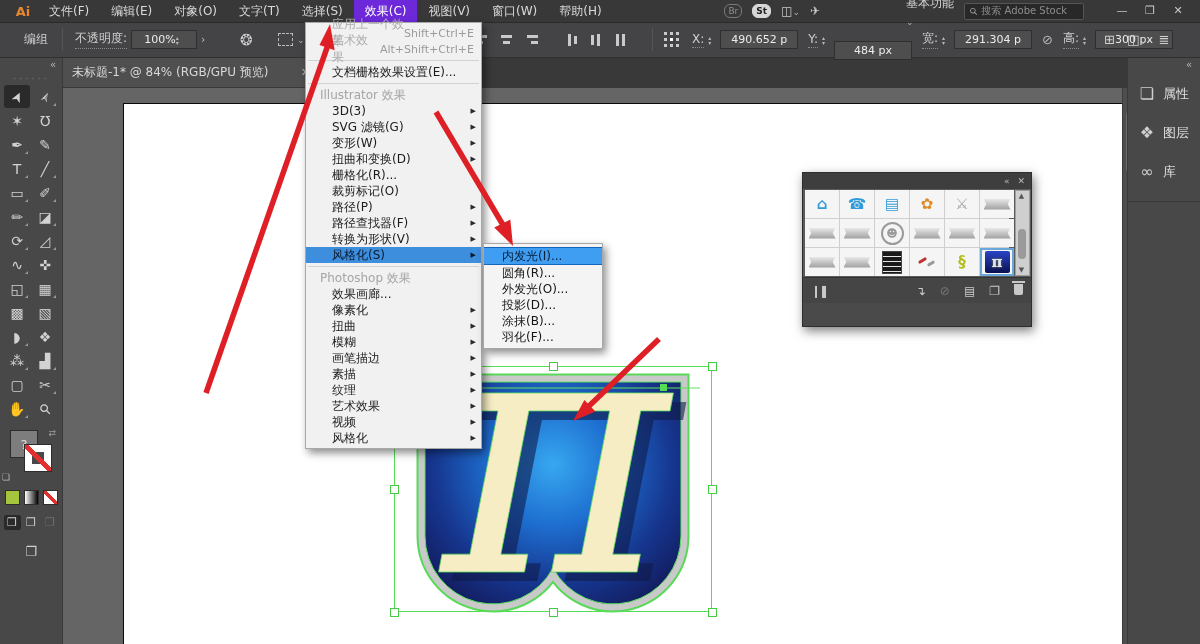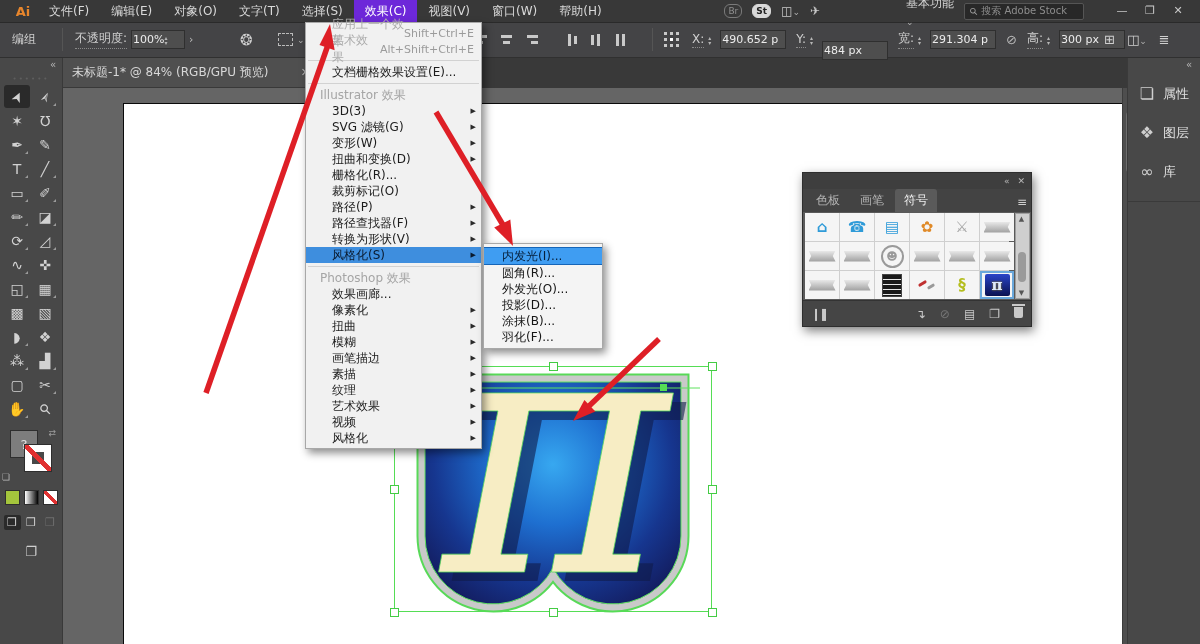--- a/index.html
+++ b/index.html
@@ -24,21 +24,21 @@
              color:#8d8d8d;font-size:10px;display:flex;align-items:center;gap:4px;padding:0 5px;}
   .mag{display:inline-block;transform:rotate(-45deg);font-size:10px;color:#9a9a9a;}
   .win-btns{display:flex;margin-left:14px;}
   .win-btn{width:28px;text-align:center;color:#c9c9c9;font-size:11px;line-height:22px;}
   
   #controlbar{position:absolute;left:0;top:22px;width:1200px;height:35px;background:#444446;
               border-bottom:1px solid #303030;z-index:10;color:#cfcfcf;font-size:12px;}
   .cb{position:absolute;top:0;height:35px;display:flex;align-items:center;gap:4px;}
   .cb-label{color:#cfcfcf;border-bottom:1px dotted #8a8a8a;padding-bottom:1px;}
   .fld{background:#4e4e4e;border:1px solid #2f2f2f;height:17px;min-width:50px;color:#ececec;
-       display:flex;align-items:center;padding:0 1px;font-size:11px;}
+       display:flex;align-items:center;padding:0 7px;font-size:11px;justify-content:center;}
   .spin{display:inline-flex;flex-direction:column;font-size:6px;line-height:5px;color:#b5b5b5;width:8px;}
   .vsep{position:absolute;top:6px;height:23px;width:1px;background:#555;}
   .ico-al{width:18px;height:14px;display:inline-block;position:relative;}
   .ico-al::before,.ico-al::after{content:"";position:absolute;background:#c9c9c9;}
   .al-l::before{left:2px;top:2px;width:11px;height:3px}.al-l::after{left:2px;top:8px;width:7px;height:3px}
   .al-c::before{left:3px;top:2px;width:11px;height:3px}.al-c::after{left:5px;top:8px;width:7px;height:3px}
   .al-r::before{right:2px;top:2px;width:11px;height:3px}.al-r::after{right:2px;top:8px;width:7px;height:3px}
   .al-v1::before{left:4px;top:1px;width:3px;height:12px}.al-v1::after{left:10px;top:3px;width:3px;height:8px}
   .al-v2::before{left:3px;top:2px;width:3px;height:10px}.al-v2::after{left:9px;top:1px;width:3px;height:12px}
   .al-v3::before{left:4px;top:1px;width:3px;height:12px}.al-v3::after{left:10px;top:1px;width:3px;height:12px}
@@ -193,21 +193,21 @@
       </span>
       <span class="win-btns">
         <span class="win-btn">—</span>
         <span class="win-btn">❐</span>
         <span class="win-btn">✕</span>
       </span>
     </div>
   </div>
 
   <div id="controlbar">
-    <div class="cb" style="left:12px;">
+    <div class="cb" style="left:24px;">
       <span>编组</span>
     </div>
     <div class="vsep" style="left:62px;"></div>
     <div class="cb" style="left:75px;">
       <span class="cb-label">不透明度:</span>
       <span class="fld">
         <span>100%</span>
         <span class="spin">
             <span>▴</span>
             <span>▾</span>
@@ -443,26 +443,20 @@
         </div>
       </div>
     <div class="dock-sep"></div>
   </div>
 
   <div id="sympanel">
     <div class="sp-title">
       <span>«</span>
       <span>✕</span>
     </div>
-    <div class="sp-tabs" id="sp-tabs">
-        <div class="sp-tab">色板</div>
-        <div class="sp-tab">画笔</div>
-        <div class="sp-tab active">符号</div>
-        <span class="sp-menu">≡</span>
-      </div>
     <div class="sp-body">
       <div id="symgrid">
           <div class="sym-cell">
             <span style="font-size: 15px; color: rgb(47, 155, 216); font-weight: bold;">⌂</span>
           </div>
           <div class="sym-cell">
             <span style="font-size: 15px; color: rgb(47, 155, 216); font-weight: bold;">☎</span>
           </div>
           <div class="sym-cell">
             <span style="font-size: 15px; color: rgb(47, 155, 216); font-weight: bold;">▤</span>

